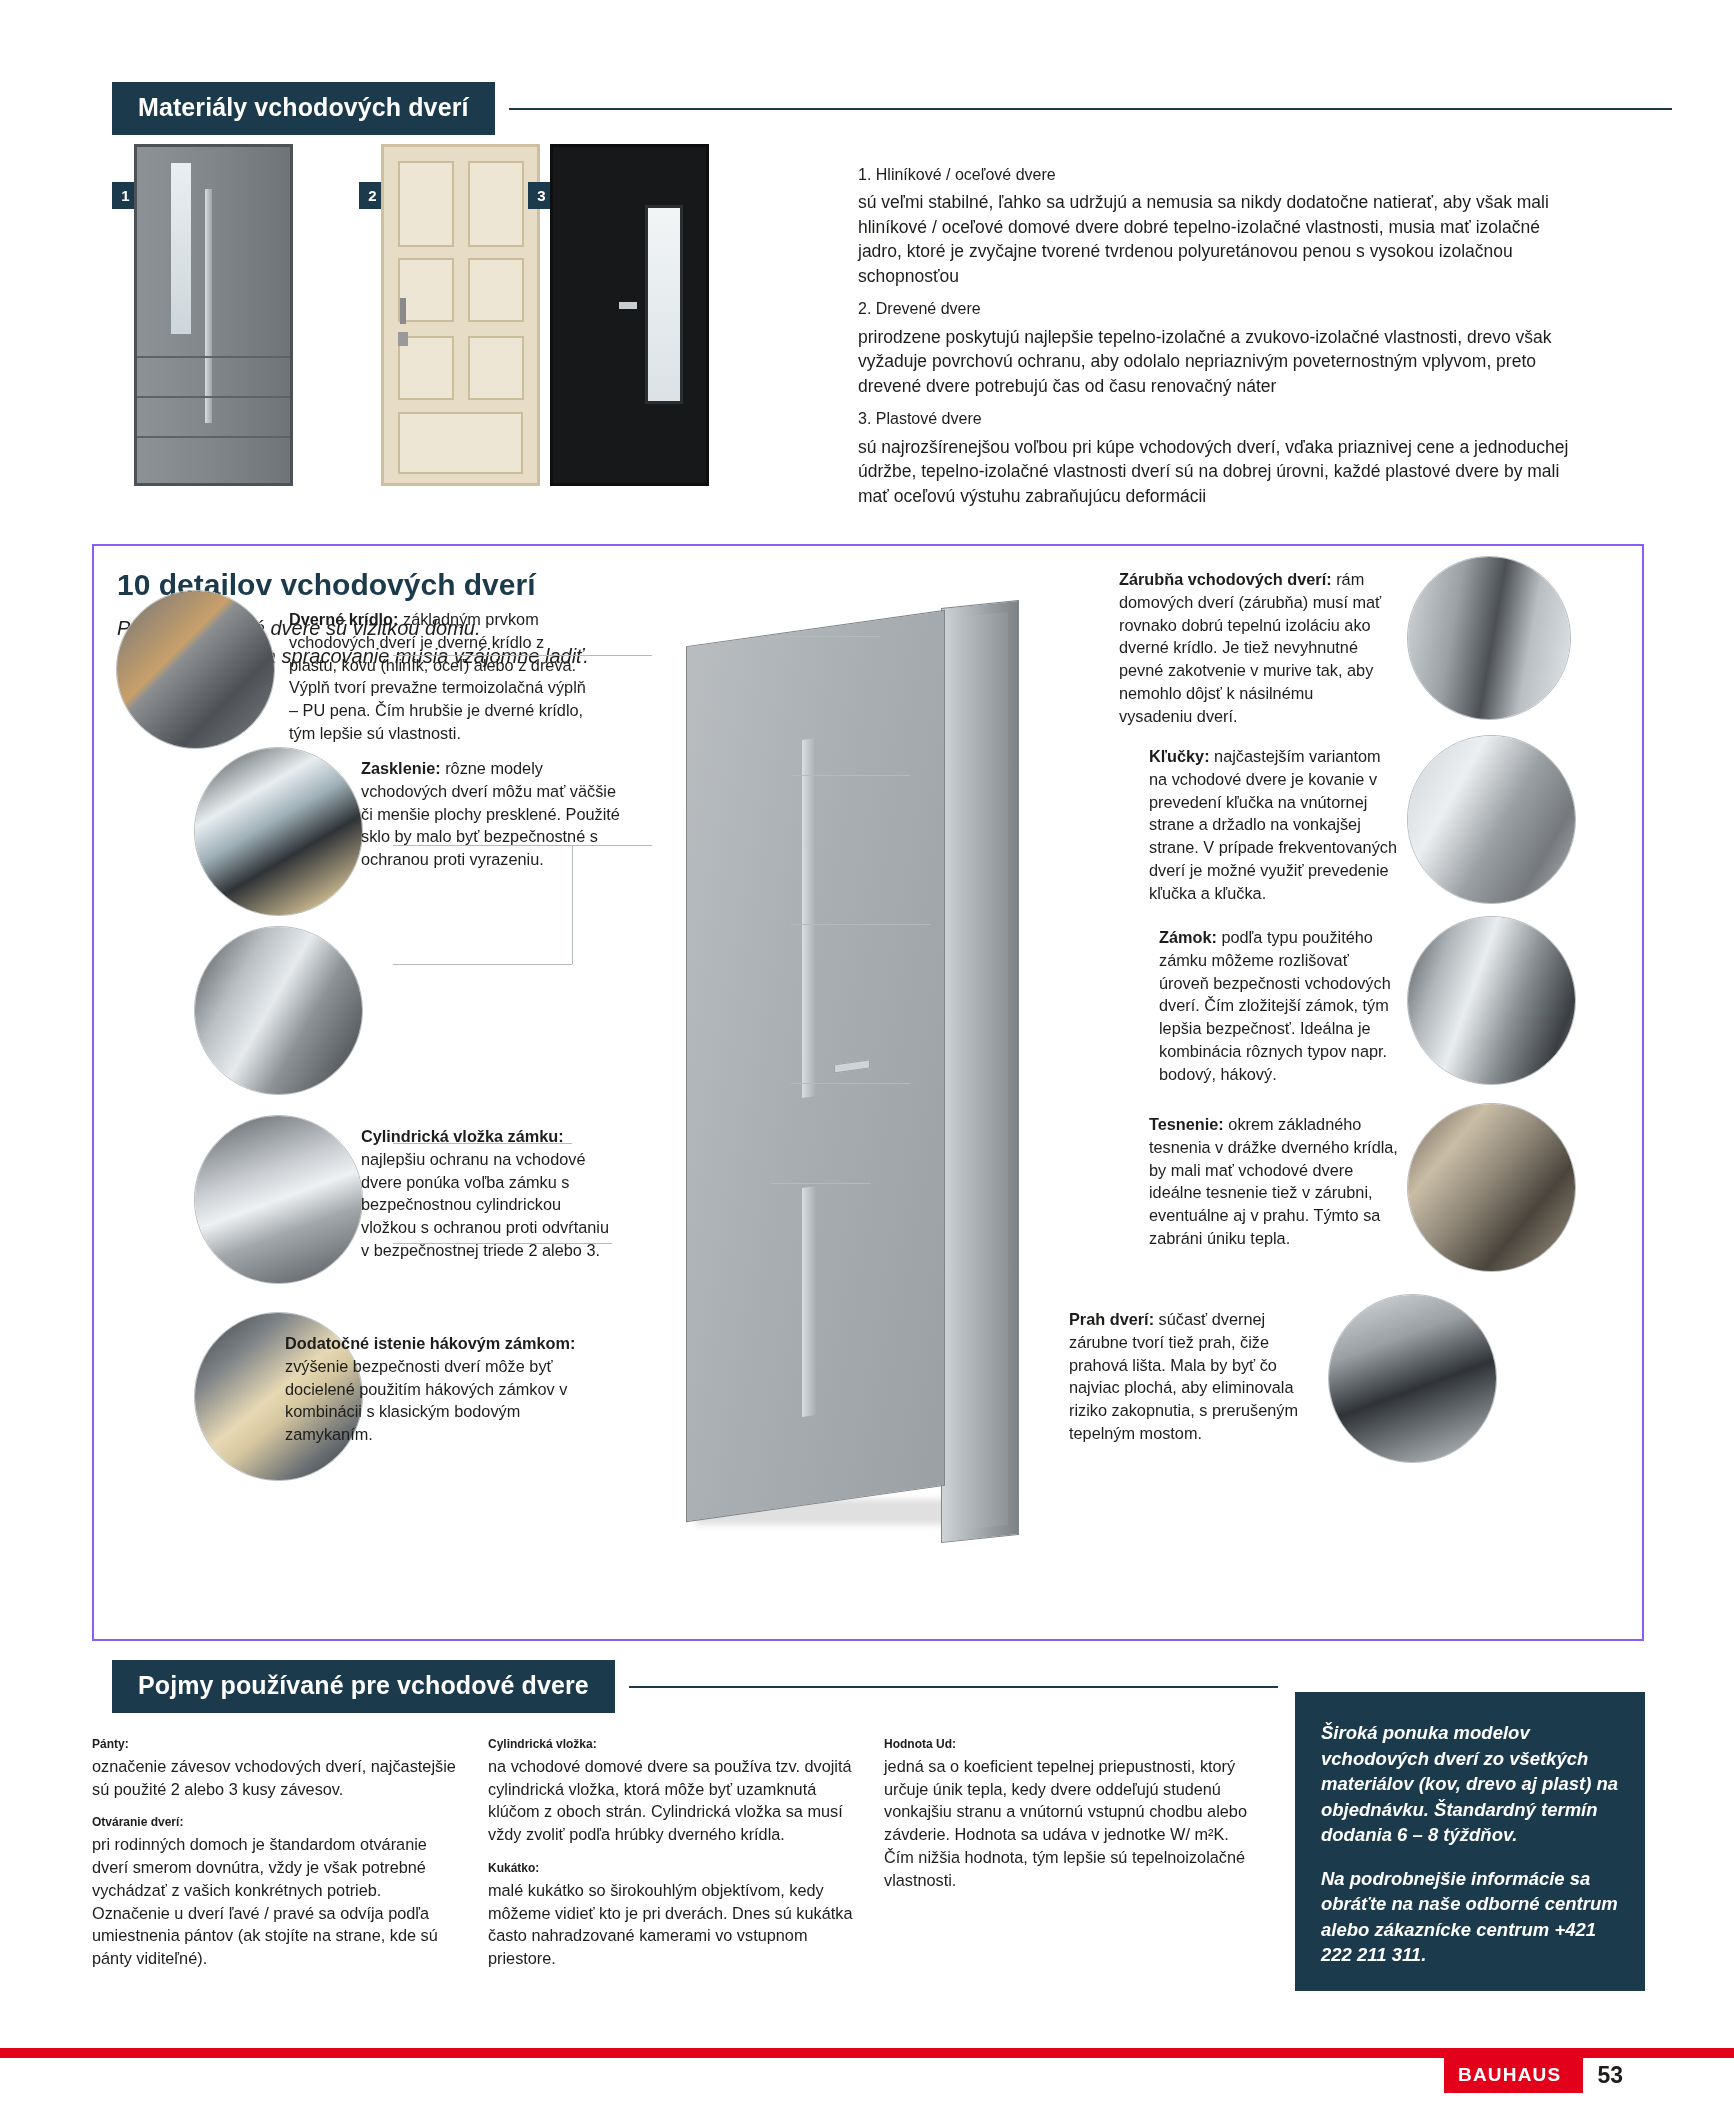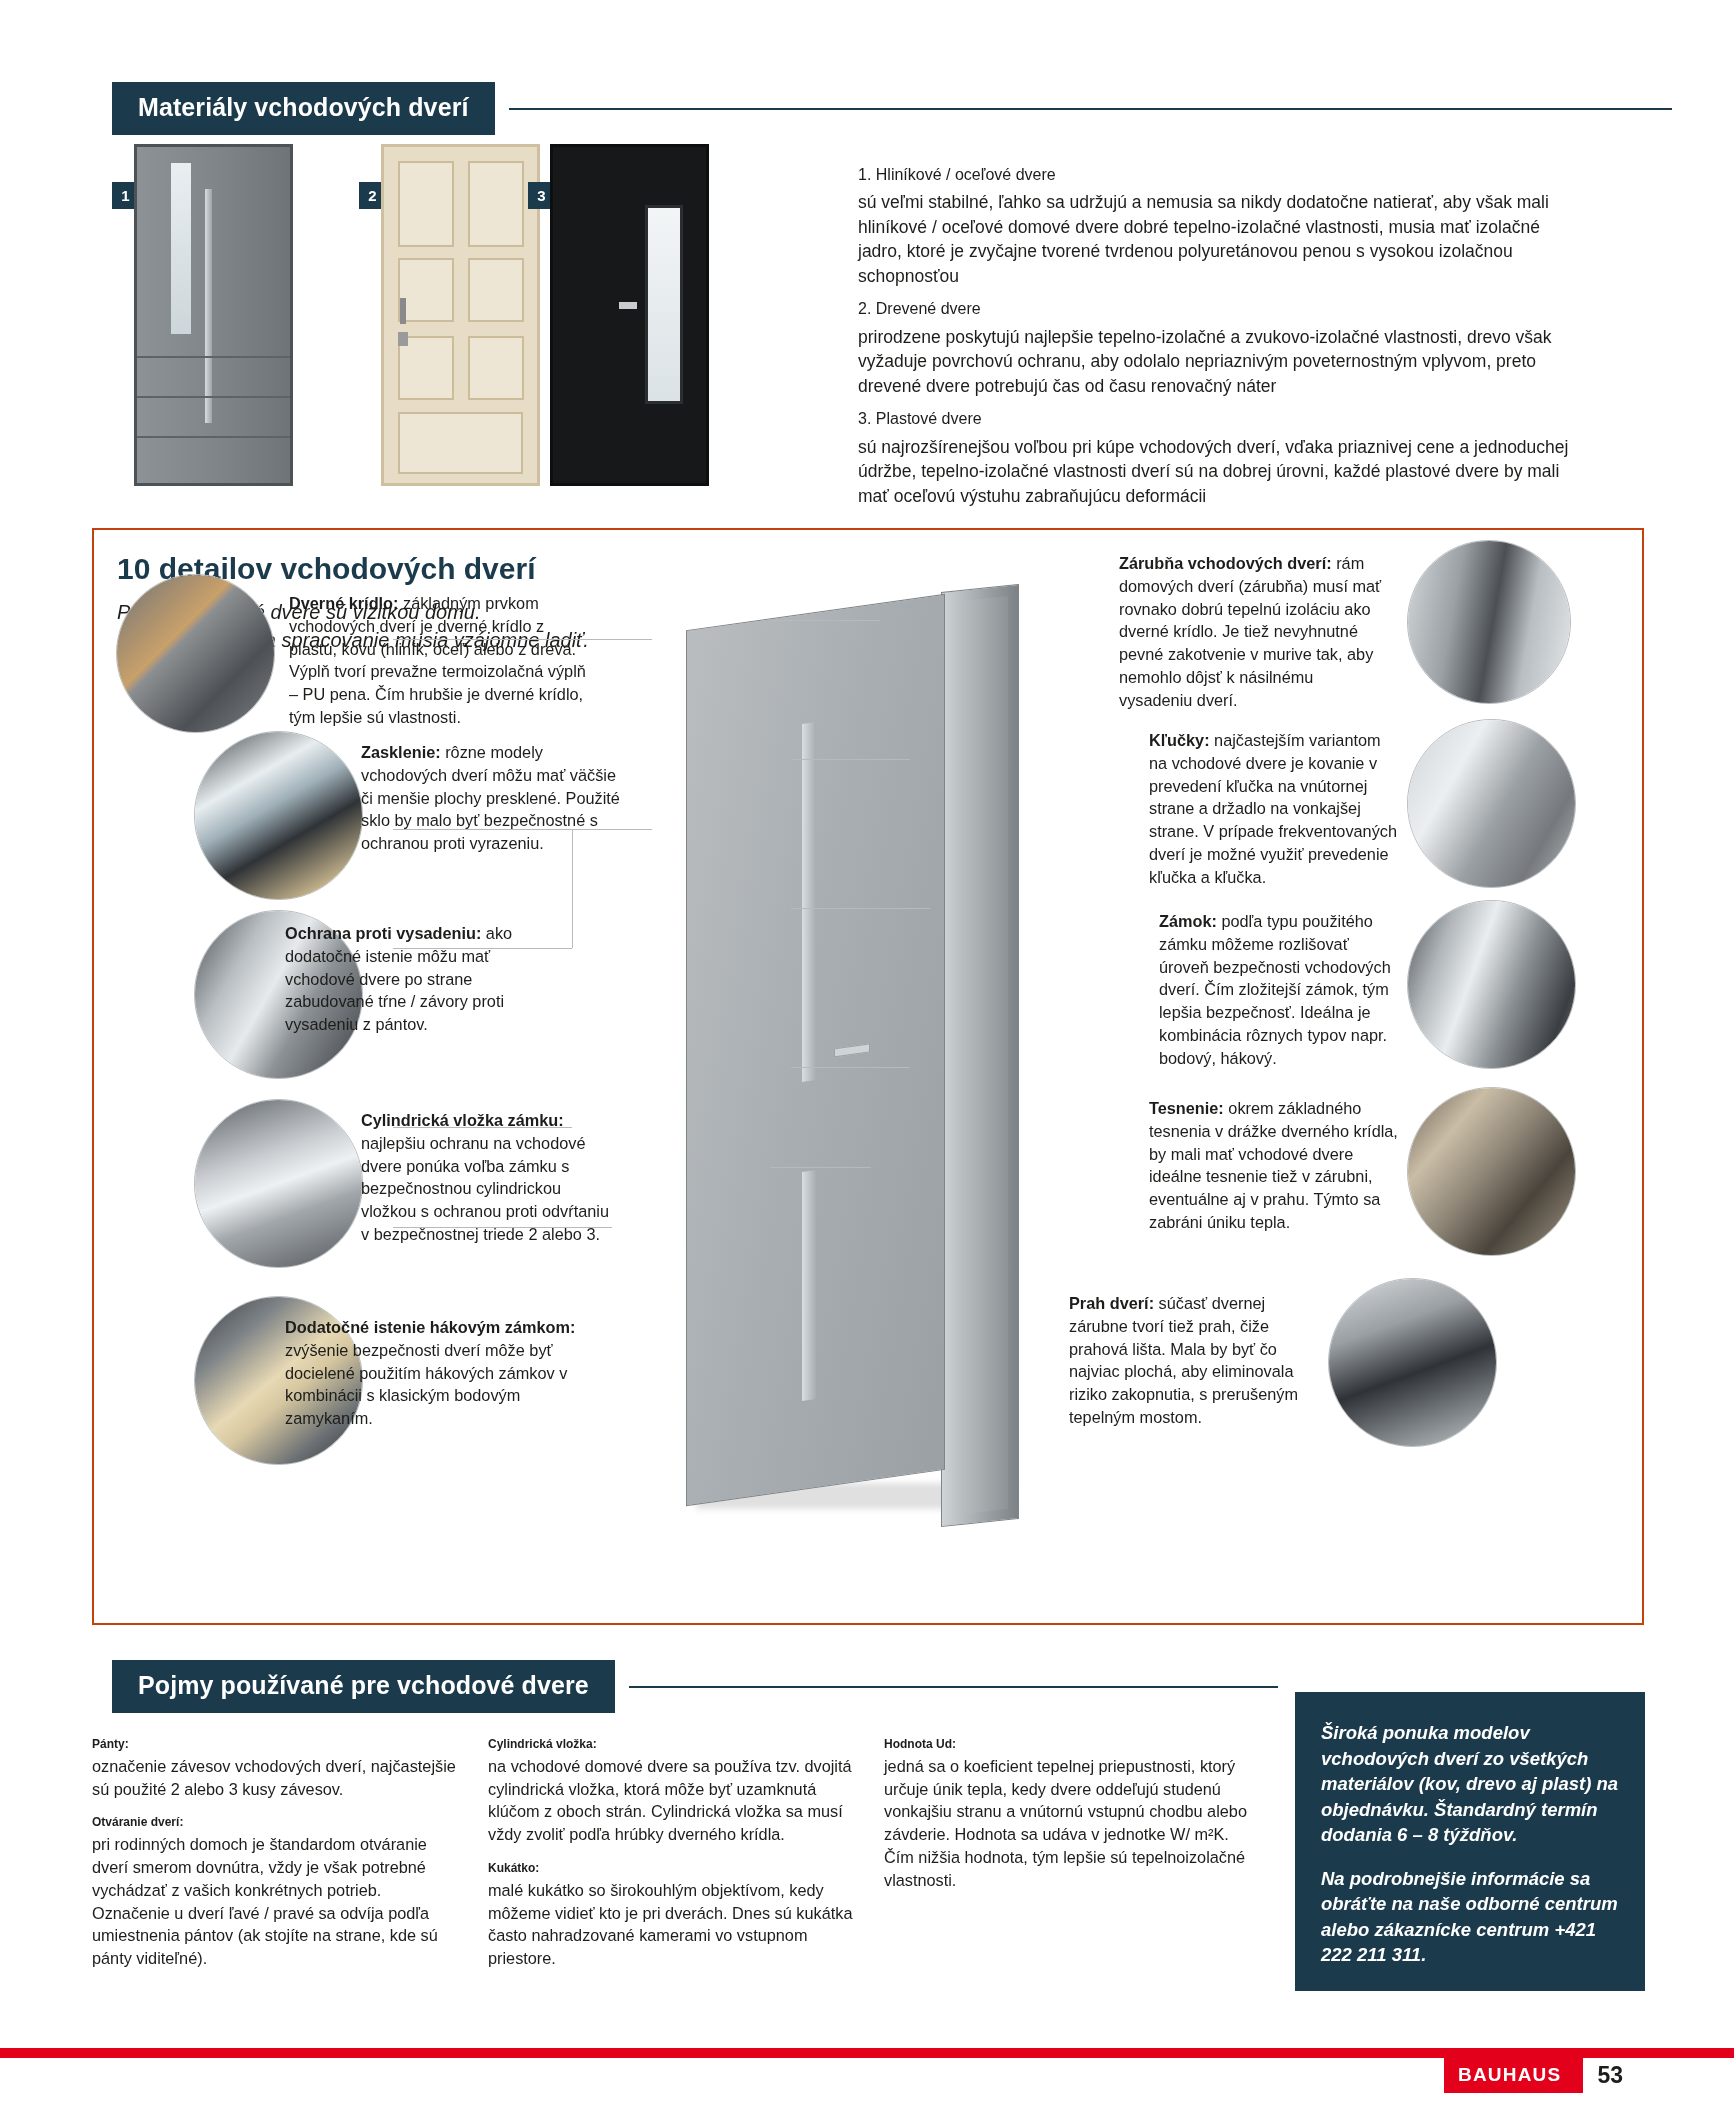--- a/index.html
+++ b/index.html
@@ -109,23 +109,23 @@
     position: absolute; left: 858px; top: 164px; width: 716px;
     font-size: 17.5px; line-height: 1.40;
     color: #1d1d1b;
   }
   .intro h4 { margin: 0 0 4px 0; font-size: 16px; font-weight: normal; }
   .intro p { margin: 0 0 10px 0; }
   .intro .blk { margin-bottom: 9px; }
 
   
   .details-box {
-    position: absolute; left: 92px; top: 528px;
+    position: absolute; left: 92px; top: 544px;
     width: 1552px; height: 1097px;
-    border: 2px solid #c2410c;
+    border: 2px solid #8b5cf6;
   }
   .details-title {
     position: absolute; left: 23px; top: 22px;
     font-size: 30px; font-weight: bold; color: #1b3a4b;
   }
   .details-sub {
     position: absolute; left: 23px; top: 68px;
     font-size: 20px; font-style: italic; color: #1d1d1b; line-height: 1.42;
   }
 
@@ -326,23 +326,20 @@
     <div class="circ" style="left:100px; top:201px; width:169px; height:169px;">
       <div class="fill" style="background:linear-gradient(150deg,#3f4448 0%,#e8edf0 30%,#9fb0b8 45%,#2f3337 62%,#cbb98f 88%,#8a7b5c 100%);"></div>
     </div>
     <div class="co" style="left:267px; top:211px; width:259px;">
       <b>Zasklenie:</b><span> rôzne modely vchodových dverí môžu mať väčšie či menšie plochy presklené. Použité sklo by malo byť bezpečnostné s ochranou proti vyrazeniu.</span>
     </div>
 
     <div class="circ" style="left:100px; top:380px; width:169px; height:169px;">
       <div class="fill" style="background:linear-gradient(120deg,#4a4e52 0%,#b9bec2 28%,#e6eaed 46%,#8d9296 64%,#3c4044 100%);"></div>
     </div>
-    <div class="co" style="left:191px; top:392px; width:269px;">
-      <b>Ochrana proti vysadeniu:</b><span> ako dodatočné istenie môžu mať vchodové dvere po strane zabudované tŕne / závory proti vysadeniu z pántov.</span>
-    </div>
 
     <div class="circ" style="left:100px; top:569px; width:169px; height:169px;">
       <div class="fill" style="background:linear-gradient(160deg,#5b6064 0%,#c8ccd0 35%,#eef1f3 50%,#a2a7ab 66%,#54585c 100%);"></div>
     </div>
     <div class="co" style="left:267px; top:579px; width:249px;">
       <b>Cylindrická vložka zámku:</b><span> najlepšiu ochranu na vchodové dvere ponúka voľba zámku s bezpečnostnou cylindrickou vložkou s ochranou proti odvŕtaniu v bezpečnostnej triede 2 alebo 3.</span>
     </div>
 
     <div class="circ" style="left:100px; top:766px; width:169px; height:169px;">
       <div class="fill" style="background:linear-gradient(140deg,#3b3f43 0%,#7e8387 25%,#e7d9b4 48%,#d6c7a0 58%,#6b7074 80%,#2e3236 100%);"></div>

